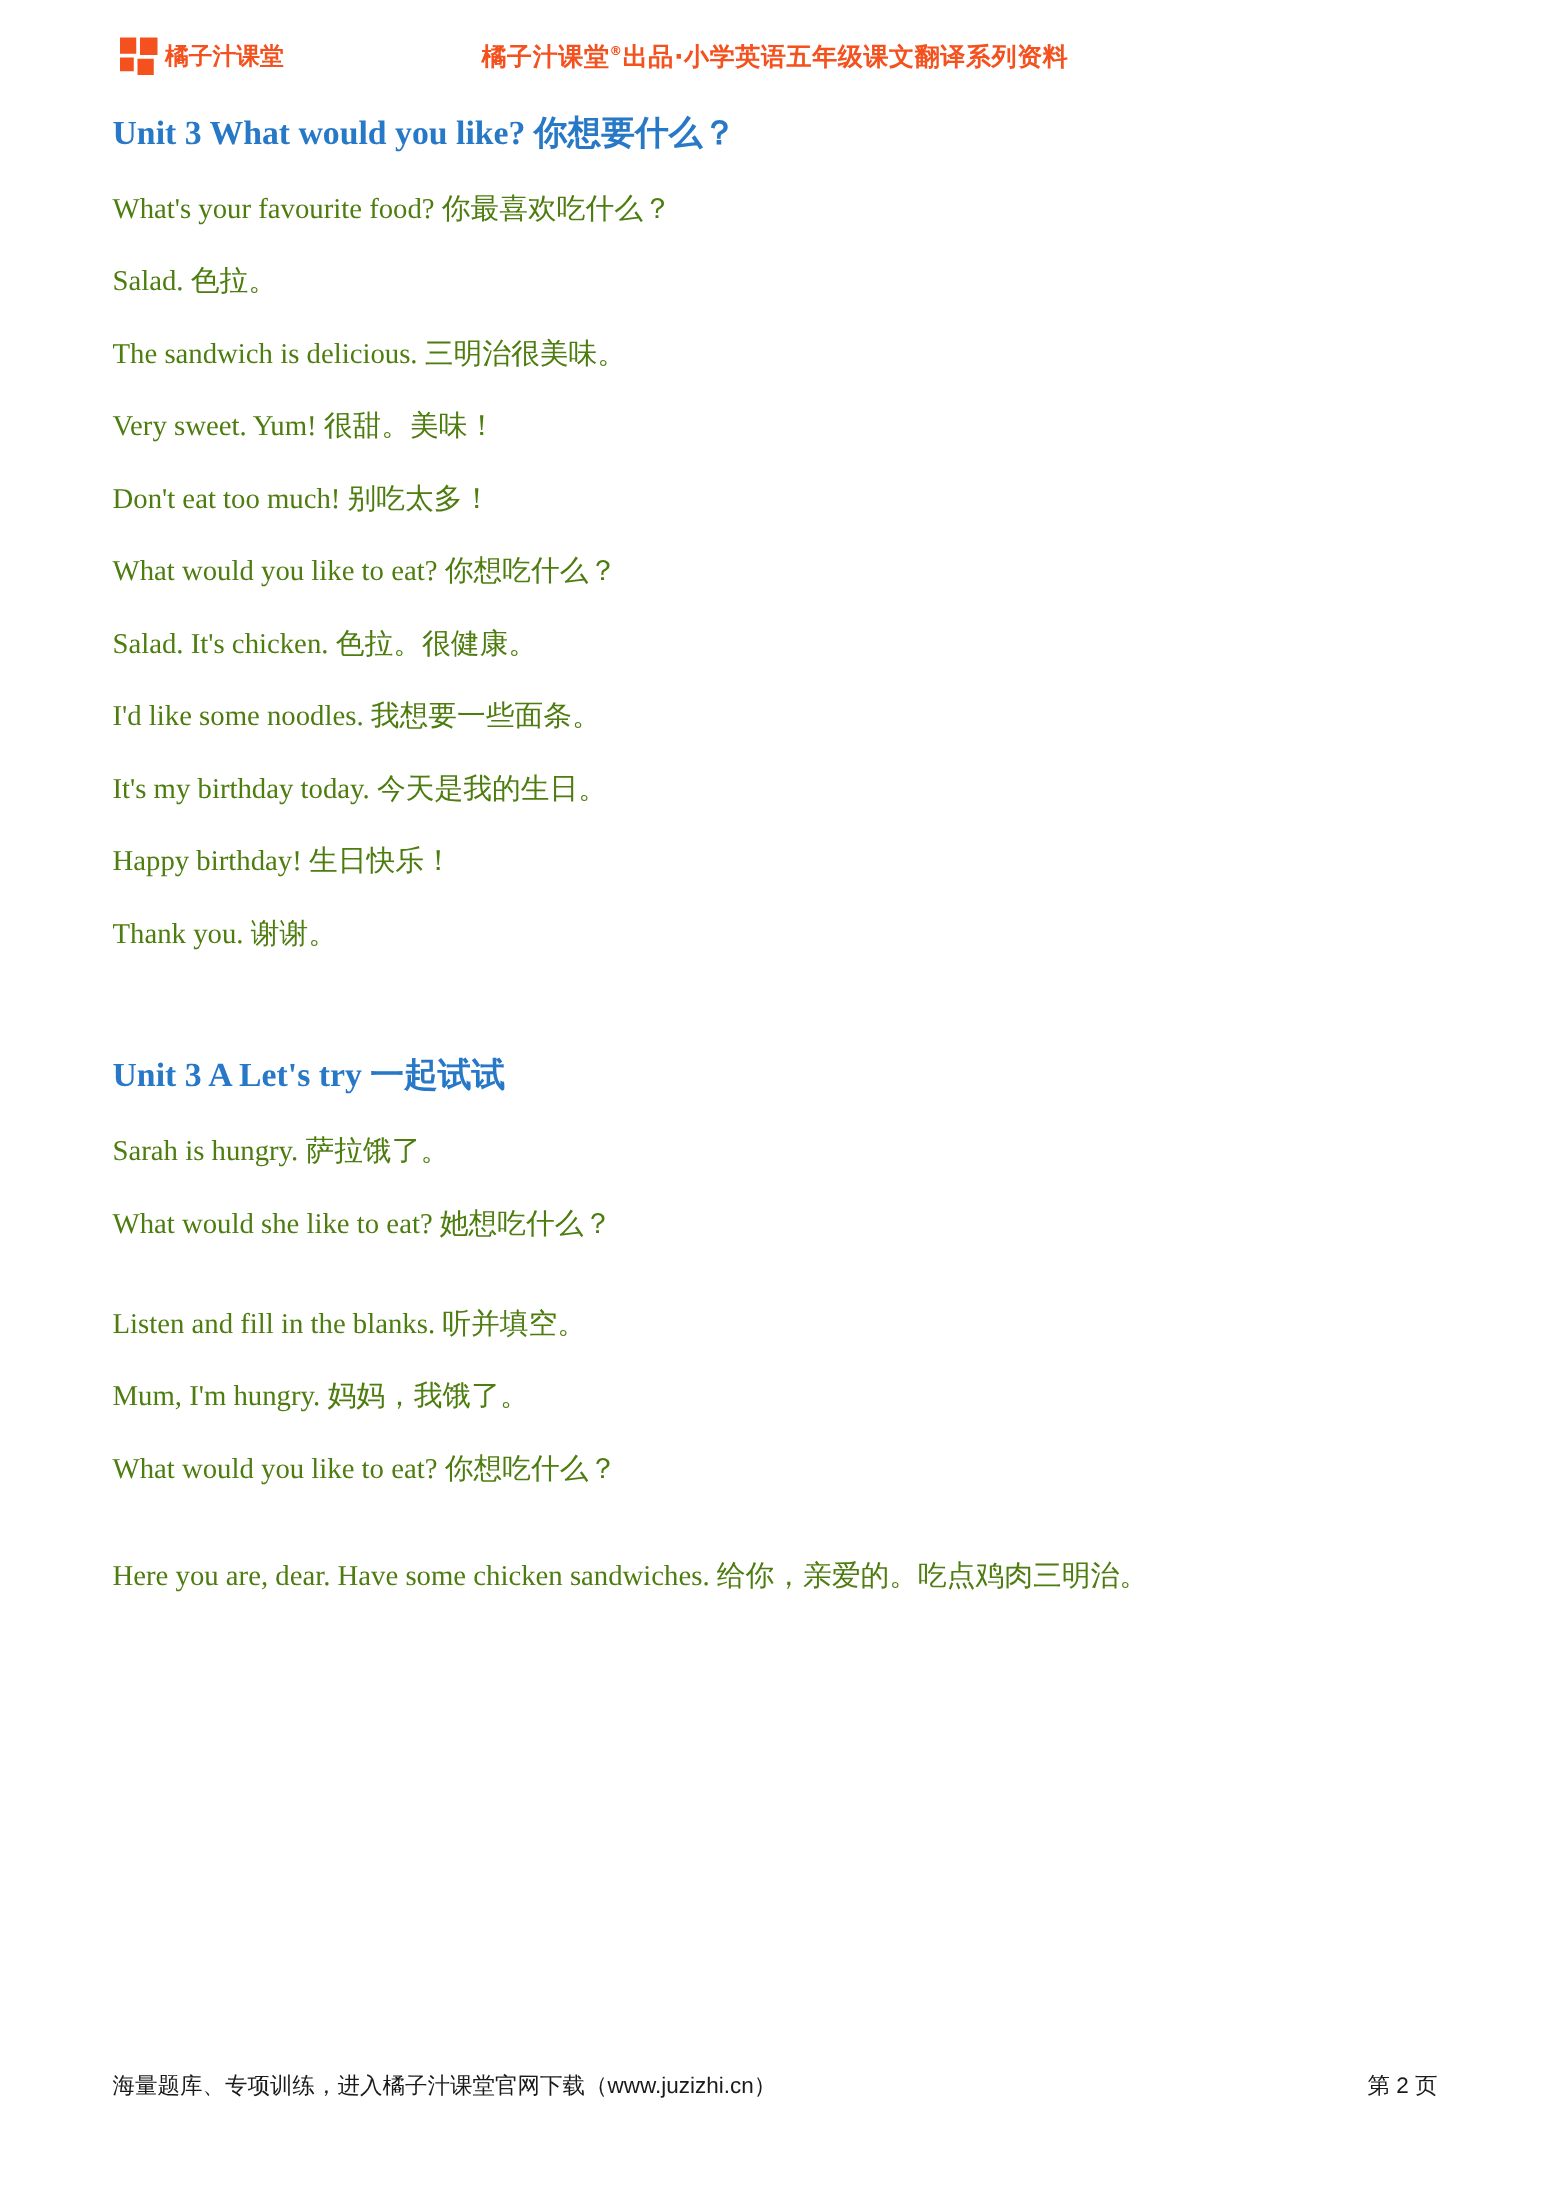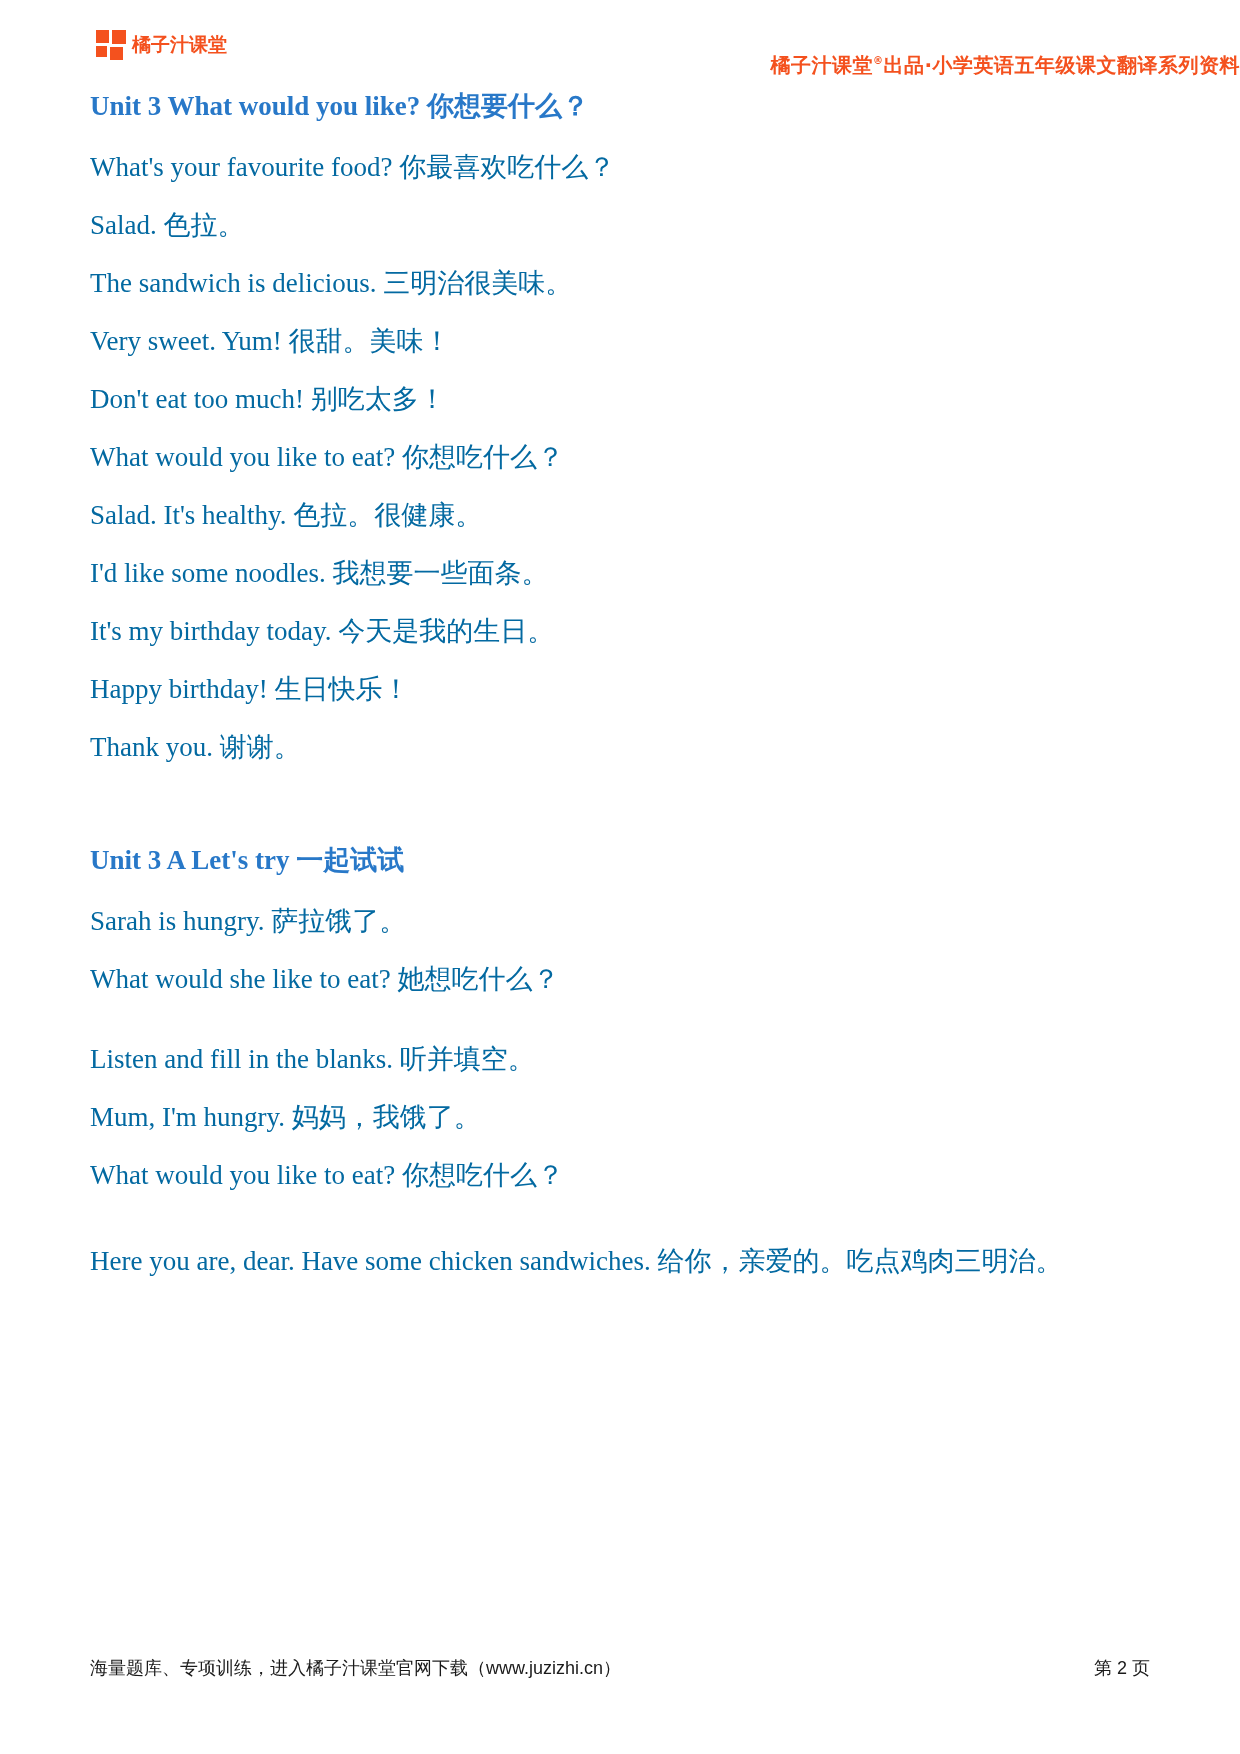--- a/index.html
+++ b/index.html
@@ -56,28 +56,27 @@
     font-weight: bold;
     color: #f4511e;
     letter-spacing: 0px;
     white-space: nowrap;
   }
   .header-title {
     position: absolute;
     left: 0;
     right: 0;
     top: 4px;
-    text-align: right;
+    text-align: center;
     font-family: "DejaVu Sans", "Liberation Sans", sans-serif;
     font-size: 20px;
     font-weight: bold;
     color: #f4511e;
     letter-spacing: 0.5px;
     white-space: nowrap;
-    margin-top: 20px;
   }
   .header-title sup {
     font-size: 10px;
     vertical-align: super;
   }
 
   
   .content {
     position: absolute;
     left: 90px;
@@ -89,25 +88,25 @@
     font-size: 27px;
     font-weight: bold;
     color: #2878c8;
     margin: 0;
     padding: 0;
     line-height: 40px;
     white-space: nowrap;
   }
   .heading-gap-1 { height: 26px; }
   .para {
-    font-size: 27px;
+    font-size: 23px;
     line-height: 30px;
     margin: 0;
     padding: 0;
-    color: #0369a1;
+    color: #4d7c0f;
     white-space: nowrap;
   }
   .para-spacer { height: 28px; }
   .big-gap { height: 78px; }
   .mid-gap { height: 50px; }
 
   
   .footer {
     position: absolute;
     left: 90px;
@@ -153,21 +152,21 @@
     <p class="para">Salad. 色拉。</p>
     <div class="para-spacer"></div>
     <p class="para">The sandwich is delicious. 三明治很美味。</p>
     <div class="para-spacer"></div>
     <p class="para">Very sweet. Yum! 很甜。美味！</p>
     <div class="para-spacer"></div>
     <p class="para">Don't eat too much! 别吃太多！</p>
     <div class="para-spacer"></div>
     <p class="para">What would you like to eat? 你想吃什么？</p>
     <div class="para-spacer"></div>
-    <p class="para">Salad. It's healthy. 色拉。很健康。</p>
+    <p class="para">Salad. It's chicken. 色拉。很健康。</p>
     <div class="para-spacer"></div>
     <p class="para">I'd like some noodles. 我想要一些面条。</p>
     <div class="para-spacer"></div>
     <p class="para">It's my birthday today. 今天是我的生日。</p>
     <div class="para-spacer"></div>
     <p class="para">Happy birthday! 生日快乐！</p>
     <div class="para-spacer"></div>
     <p class="para">Thank you. 谢谢。</p>
 
     <div class="big-gap"></div>

